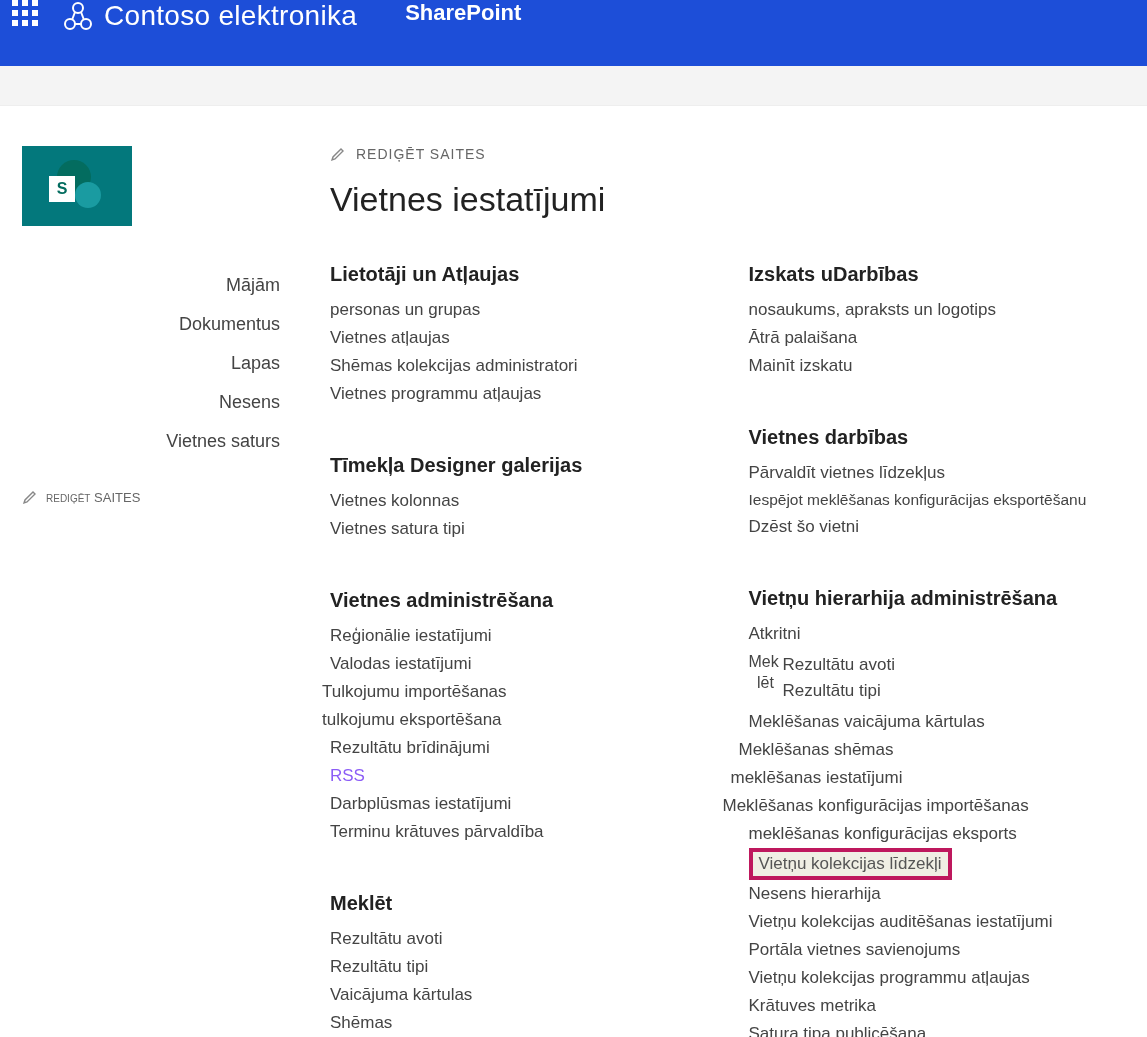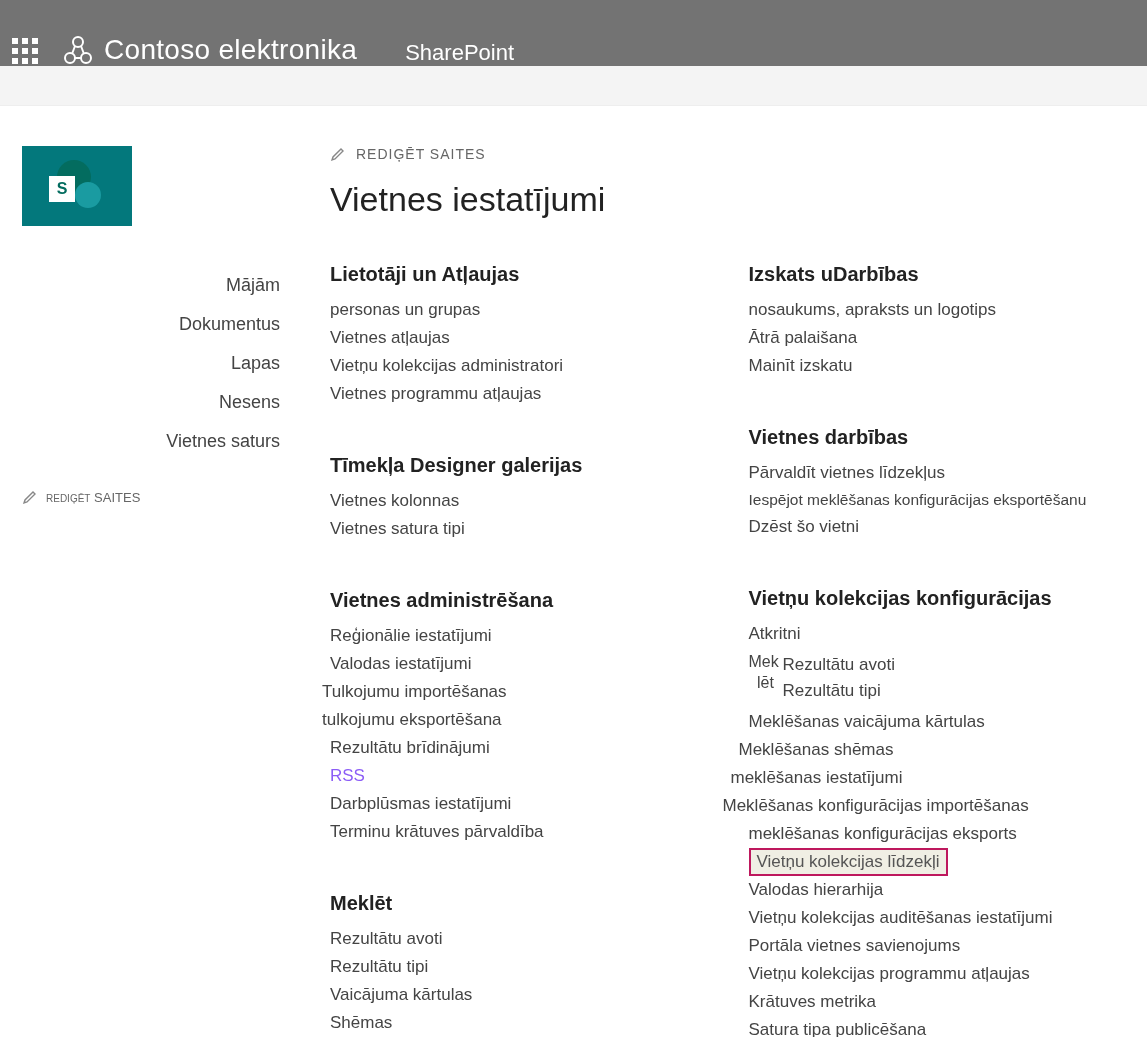--- a/index.html
+++ b/index.html
@@ -3,24 +3,24 @@
 <meta charset="utf-8">
 <style>
   * { box-sizing: border-box; margin: 0; padding: 0; }
   body {
     font-family: "Segoe UI", Arial, sans-serif;
     background: #ffffff;
     color: #333;
     width: 1147px;
   }
   .suite-bar {
-    background: #737373;
+    background: #1d4ed8;
     height: 66px;
     display: flex;
-    align-items: flex-end;
+    align-items: flex-start;
     color: #fff;
     padding: 0 12px;
   }
   .waffle {
     width: 28px; height: 28px;
     display: grid;
     grid-template-columns: repeat(3,6px);
     grid-template-rows: repeat(3,6px);
     gap: 4px;
     margin-right: 22px;
@@ -29,21 +29,21 @@
   .waffle span { background:#fff; width:6px; height:6px; }
   .brand-logo {
     width: 32px; height: 32px; margin-right: 10px;
     position: relative;
   }
   .brand-logo svg { width:32px; height:32px; }
   .brand-name {
     font-size: 28px; font-weight: 400; letter-spacing: .3px;
     margin-right: 48px;
   }
-  .product-name { font-size: 22px; font-weight: 400; }
+  .product-name { font-size: 22px; font-weight: 700; }
   .ribbon-bar {
     height: 40px; background:#f4f4f4; border-bottom:1px solid #eee;
   }
   .content-area {
     display: flex;
     padding: 0 0 30px 0;
   }
   .left-col {
     width: 300px; padding: 40px 20px 20px 22px;
   }
@@ -95,21 +95,21 @@
     font-size: 20px; font-weight:600; color:#222;
     margin-bottom: 10px;
   }
   .group ul { list-style:none; }
   .group li {
     font-size: 17px; color:#444; padding: 4px 0;
     cursor:pointer;
   }
   .group li.highlighted {
     background:#f0efe4;
-    border:2px solid #be185d;
+    border:4px solid #be185d;
     padding: 2px 6px;
     display:inline-block;
     color:#555;
   }
   .group li.teal { color:#8b5cf6; }
   .group li.small { font-size:15.5px; }
   .sub-row { display:flex; }
   .sub-row .lbl { width:34px; }
 </style>
 </head>
@@ -182,21 +182,21 @@
 
     <div class="settings-grid">
 
       <div class="settings-col">
 
         <div class="group">
           <div class="group-title">Lietotāji un  Atļaujas</div>
           <ul>
             <li>personas un grupas</li>
             <li>Vietnes atļaujas</li>
-            <li>Vietņu kolekcijas administratori</li>
+            <li>Shēmas kolekcijas administratori</li>
             <li>Vietnes programmu atļaujas</li>
           </ul>
         </div>
 
         <div class="group">
           <div class="group-title">Tīmekļa Designer galerijas</div>
           <ul>
             <li>Vietnes kolonnas</li>
             <li>Vietnes satura tipi</li>
           </ul>
@@ -243,42 +243,42 @@
         <div class="group">
           <div class="group-title">Vietnes darbības</div>
           <ul>
             <li>Pārvaldīt vietnes līdzekļus</li>
             <li class="small">Iespējot meklēšanas konfigurācijas eksportēšanu</li>
             <li>Dzēst šo vietni</li>
           </ul>
         </div>
 
         <div class="group">
-          <div class="group-title">Vietņu kolekcijas konfigurācijas</div>
+          <div class="group-title">Vietņu hierarhija administrēšana</div>
           <ul>
             <li>Atkritni</li>
             <li>
               <div class="sub-row">
                 <div class="lbl" style="font-size:16px; line-height:1.3;">
                   <div>Mek</div>
                     <div style="text-align:center;">lēt</div>
                 </div>
                 <div>
                   <div style="padding:3px 0;">Rezultātu avoti</div>
                   <div style="padding:3px 0;">Rezultātu tipi</div>
                 </div>
               </div>
             </li>
             <li>Meklēšanas vaicājuma kārtulas</li>
             <li style="margin-left:-10px;">Meklēšanas shēmas</li>
             <li style="margin-left:-18px;">meklēšanas iestatījumi</li>
             <li style="margin-left:-26px;">Meklēšanas konfigurācijas importēšanas</li>
             <li>meklēšanas konfigurācijas eksports</li>
             <li class="highlighted">Vietņu kolekcijas līdzekļi</li>
-            <li>Valodas hierarhija</li>
+            <li>Nesens hierarhija</li>
             <li>Vietņu kolekcijas auditēšanas iestatījumi</li>
             <li>Portāla vietnes savienojums</li>
             <li>Vietņu kolekcijas programmu atļaujas</li>
             <li>Krātuves metrika</li>
             <li>Satura tipa publicēšana</li>
             
           </ul>
         </div>
 
       </div>

